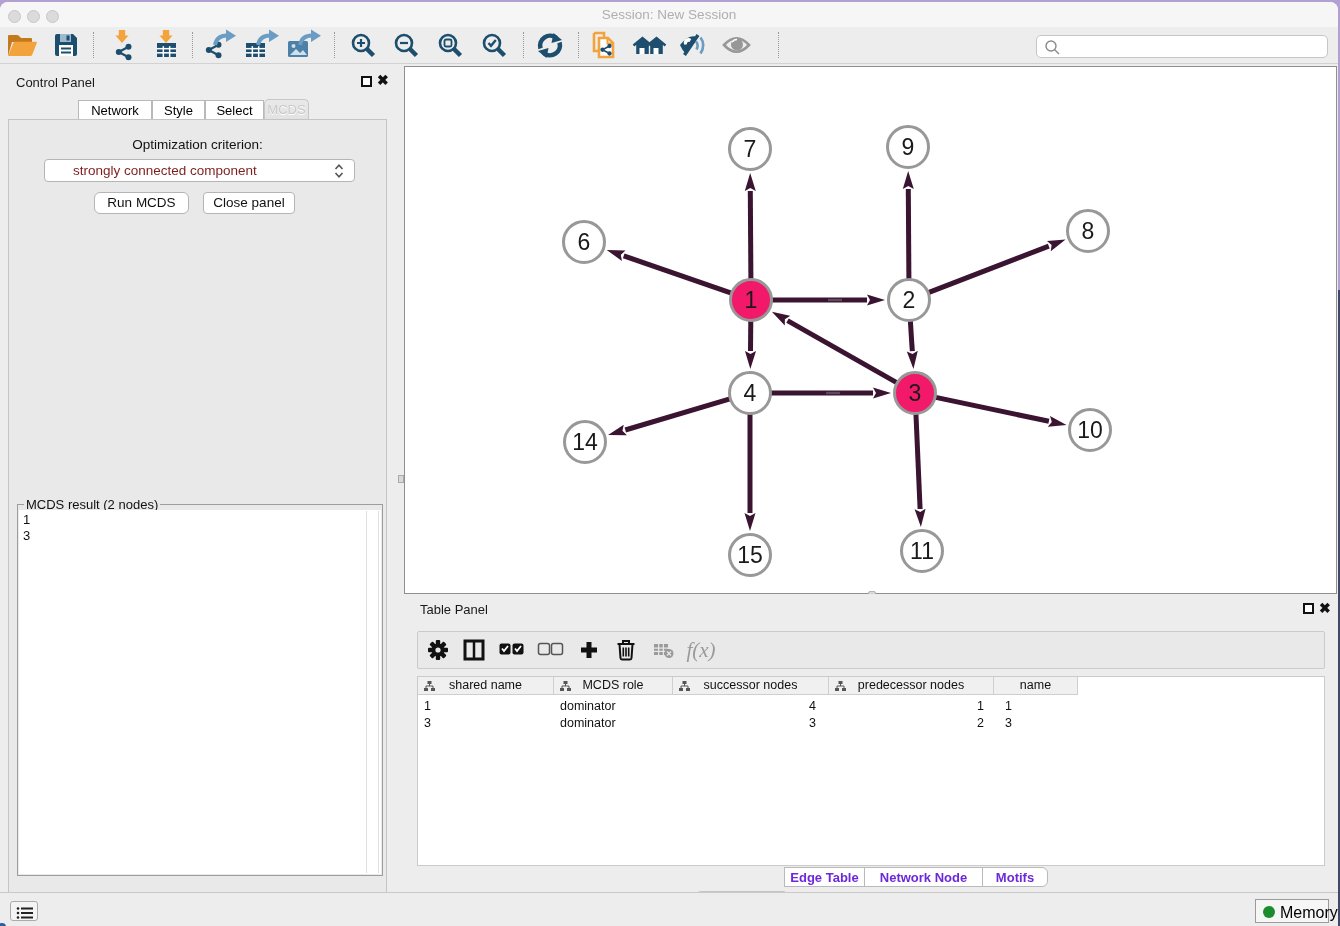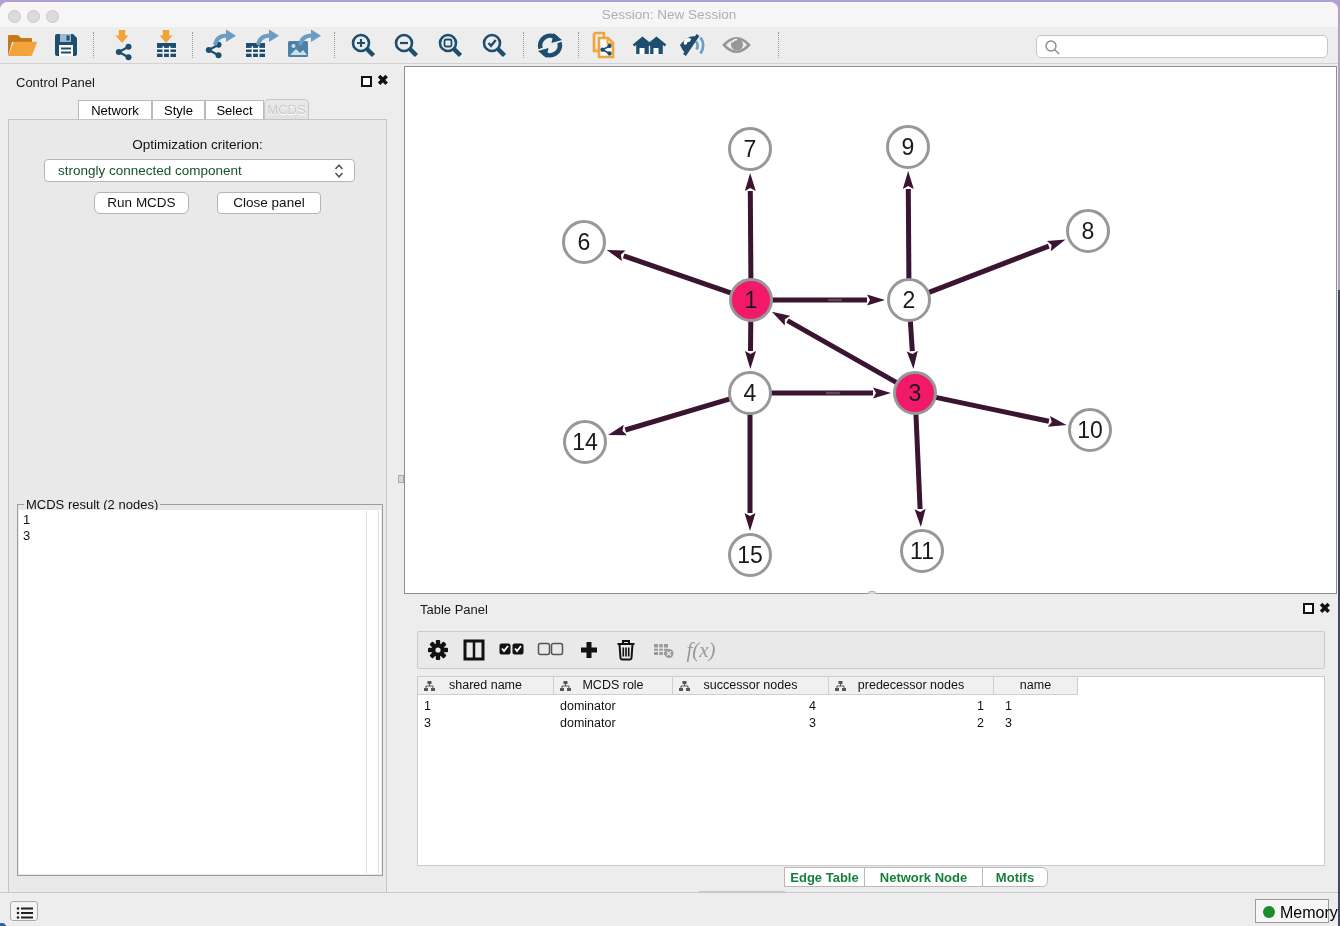--- a/index.html
+++ b/index.html
@@ -29,21 +29,21 @@
   font-size:13px; color:#000; text-align:center; line-height:19px; }
 .tab.active { background:linear-gradient(#e9e9e9,#e2e2e2); color:#c9c9c9;
   text-shadow:0 1px 0 #fff; border:1px solid #c6c6c6; border-bottom:none;
   border-radius:5px 5px 0 0; }
 #cp-content { position:absolute; left:8px; top:55px; width:379px; height:818px;
   background:#e9e9e9; border:1px solid #c4c4c4; }
 #opt-label { position:absolute; left:0; top:17px; width:100%; text-align:center;
   font-size:13.5px; color:#111; }
 #opt-select { position:absolute; left:35px; top:39px; width:311px; height:23px;
   background:#fff; border:1px solid #b5b5b5; border-radius:4px;
-  font-size:13.5px; color:#14532d; line-height:21px; padding-left:13px; }
+  font-size:13.5px; color:#7f1d1d; line-height:21px; padding-left:28px; }
 .btn { position:absolute; top:72px; height:22px; background:#fff;
   border:1px solid #b5b5b5; border-radius:4px; font-size:13.5px; color:#111;
   text-align:center; line-height:20px; }
 #fieldset { position:absolute; left:8px; top:384px; width:366px; height:372px;
   border:1px solid #9d9d9d; }
 #fs-legend { position:absolute; left:6px; top:-8px; background:#e9e9e9;
   font-size:13px; color:#111; padding:0 2px; }
 #fs-text { position:absolute; left:1px; top:5px; right:1px; bottom:1px;
   background:#fff; font-size:13px; color:#111; line-height:16px; padding:2px 0 0 4px; }
 #fs-scroll { position:absolute; right:3px; top:6px; width:13px; bottom:2px;
@@ -65,21 +65,21 @@
 #tp-toolbar { position:absolute; left:13px; top:37px; width:908px; height:38px;
   background:#e9e9e9; border:1px solid #cbcbcb; border-radius:2px; }
 #tp-table { position:absolute; left:13px; top:82px; width:908px; height:190px;
   background:#fff; border:1px solid #cbcbcb; }
 .th { position:absolute; top:0; height:18px; background:#f0f0f0;
   border-right:1px solid #cfcfcf; border-bottom:1px solid #cfcfcf;
   font-size:12.5px; color:#111; text-align:center; line-height:17px; }
 .td { position:absolute; font-size:12.5px; color:#111; height:16px; line-height:16px; }
 #tp-tabs { position:absolute; left:0; top:273px; width:100%; height:20px; }
 .ttab { position:absolute; top:0; height:20px; background:#fff; border:1px solid #b9b9b9;
-  font-size:13px; font-weight:bold; color:#15803d; text-align:center; line-height:19px; }
+  font-size:13px; font-weight:bold; color:#6d28d9; text-align:center; line-height:19px; }
 .ttab.active { background:linear-gradient(#ebebeb,#e3e3e3); color:#cccccc;
   text-shadow:0 1px 0 #fff; border:1px solid #c6c6c6;margin-top:24px; }
 
 #statusbar { position:absolute; left:0; top:890px; width:100%; height:34px;
   background:#ededed; border-top:1px solid #c9c9c9; }
 #list-btn { position:absolute; left:10px; top:8px; width:28px; height:20px;
   background:#f4f4f4; border:1px solid #ababab; border-radius:3px; }
 #mem-btn { position:absolute; left:1255px; top:6px; width:74px; height:24px;
   background:#f6f6f6; border:1px solid #9b9b9b; font-size:16px; color:#000; }
 #mem-dot { position:absolute; left:7px; top:6px; width:12px; height:12px;
@@ -252,21 +252,21 @@
     </div>
     <div id="cp-content">
       <div id="opt-label">Optimization criterion:</div>
       <div id="opt-select">strongly connected component
         <svg width="10" height="14" style="position:absolute; right:10px; top:4px;" viewBox="0 0 10 14">
           <path d="M1.5 5 L5 1.2 L8.5 5" fill="none" stroke="#555" stroke-width="1.6"></path>
           <path d="M1.5 9 L5 12.8 L8.5 9" fill="none" stroke="#555" stroke-width="1.6"></path>
         </svg>
       </div>
       <div class="btn" style="left:85px; width:95px;border-radius:6px;">Run MCDS</div>
-      <div class="btn" style="left:208px; width:104px;">Close panel</div>
+      <div class="btn" style="left:194px; width:92px;">Close panel</div>
       <div id="fieldset">
         <div id="fs-legend">MCDS result (2 nodes)</div>
         <div id="fs-text">1<br>3</div>
         <div id="fs-scroll"></div>
       </div>
     </div>
   </div>
   <div id="splitter-handle"></div>
 
   <div id="netwin">

